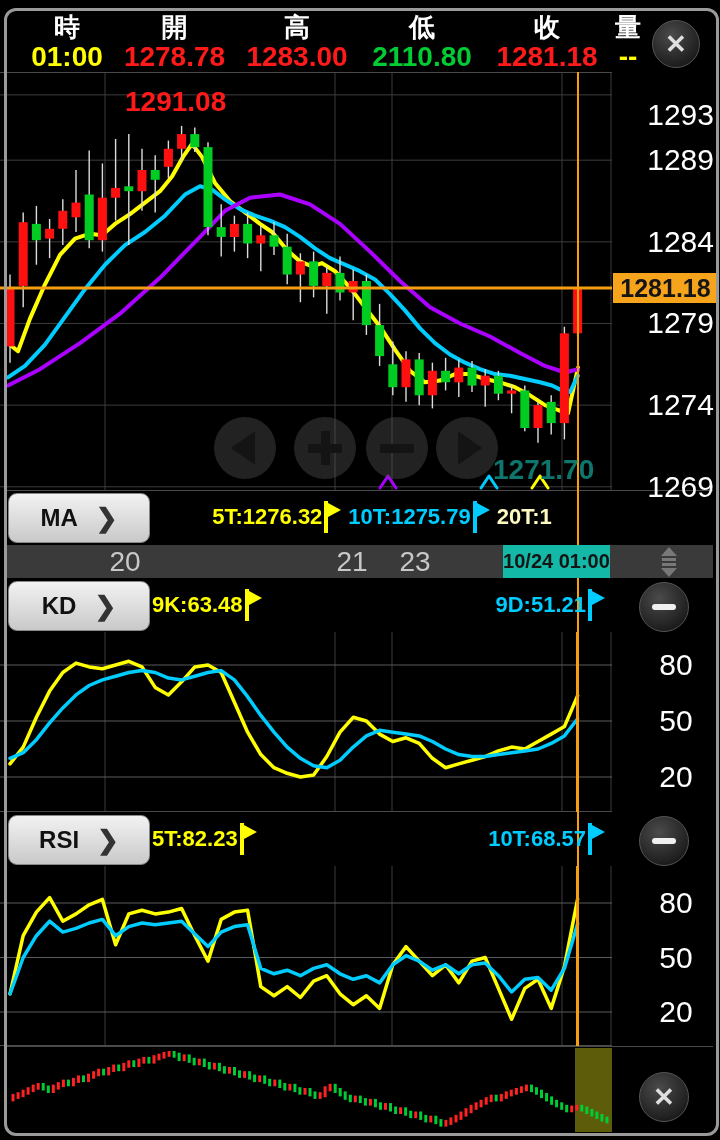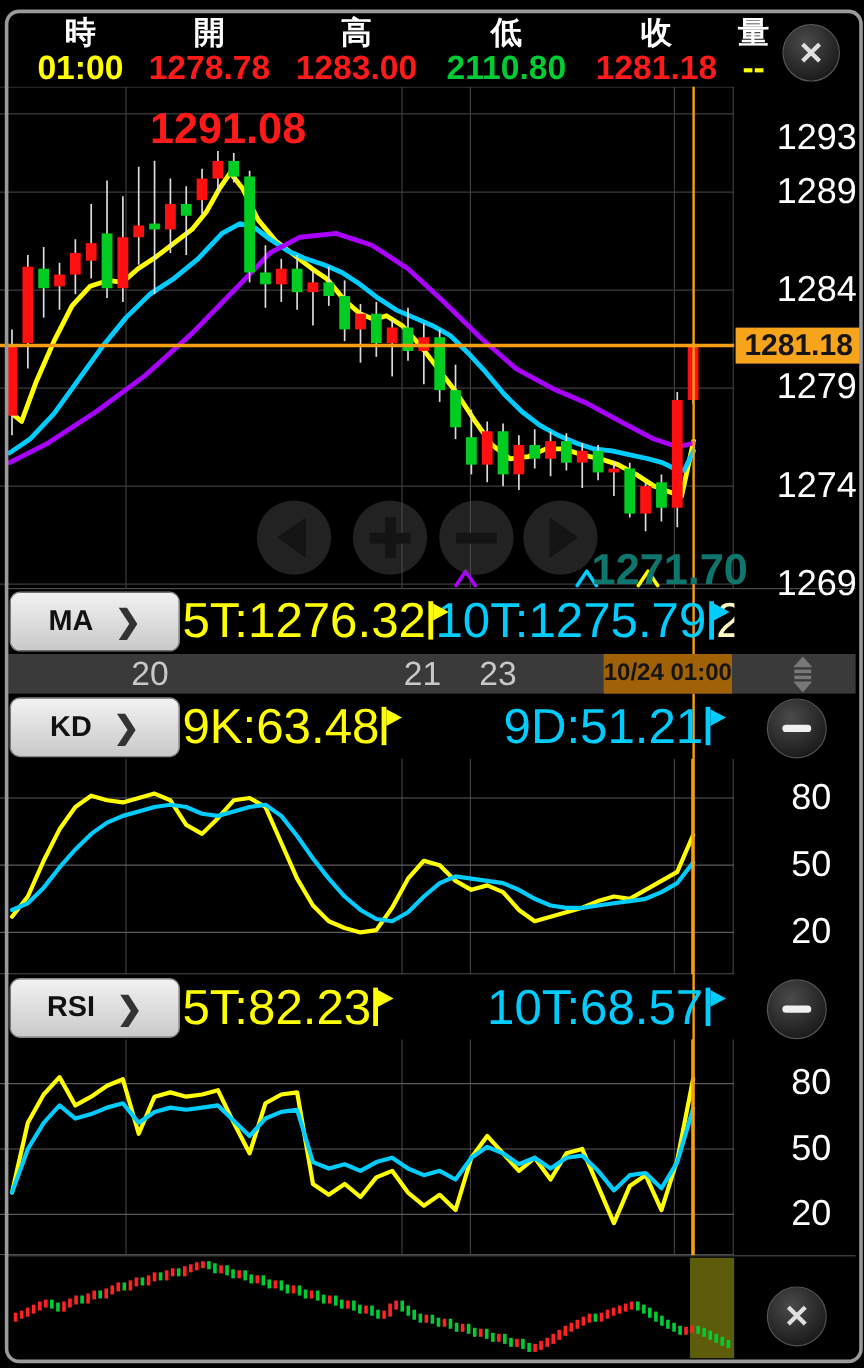--- a/index.html
+++ b/index.html
@@ -19,30 +19,30 @@
   .rbtn{position:absolute;border-radius:50%;background:radial-gradient(circle at 40% 32%,#4b4b4b,#1c1c1c 75%);
         border:1px solid #555;z-index:25;display:flex;align-items:center;justify-content:center;cursor:pointer;}
   .rbtn .xglyph{color:#e0e0e0;font-size:26px;font-weight:bold;line-height:1;}
   .rbtn .minusbar{width:24px;height:6px;background:#f0f0f0;border-radius:3px;}
   
   .indbtn{position:absolute;left:8px;width:140px;height:48px;background:linear-gradient(#f2f2f2,#c9c9c9);
           border:1px solid #888;border-radius:9px;z-index:6;display:flex;align-items:center;justify-content:center;gap:18px;cursor:pointer;}
   .indbtn .t{font-size:24px;font-weight:bold;color:#111;}
   .indbtn .chev{font-size:26px;font-weight:bold;color:#333;}
   .indvals{position:absolute;left:152px;width:460px;height:48px;display:flex;align-items:center;
-           font-size:41px;font-weight:normal;white-space:nowrap;overflow:hidden;z-index:6;}
+           font-size:22px;font-weight:bold;white-space:nowrap;overflow:hidden;z-index:6;justify-content:center;}
   .indvals .sp{flex:1}
   .flag{position:relative;display:inline-block;width:18px;height:32px;margin:0 6px 0 2px;vertical-align:-5px;}
   .flag::before{content:"";position:absolute;left:0;top:0;width:4px;height:100%;background:currentColor;}
   .flag::after{content:"";position:absolute;left:4px;top:2px;width:0;height:0;
                border-left:13px solid currentColor;border-top:7px solid transparent;border-bottom:7px solid transparent;}
   
   .timerow{position:absolute;left:7px;top:545px;width:706px;height:33px;background:#3a3a3a;z-index:5;}
   .ttick{position:absolute;top:1px;width:70px;text-align:center;color:#c8c8c8;font-size:28px;}
-  .tsel{position:absolute;left:496px;top:0;width:107px;height:33px;background:#a16207;color:#151515;
+  .tsel{position:absolute;left:496px;top:0;width:107px;height:33px;background:#14b8a6;color:#151515;
         font-size:20px;font-weight:bold;text-align:center;line-height:33px;}
   .spinner{position:absolute;left:648px;top:1px;width:28px;height:31px;display:flex;flex-direction:column;
            align-items:center;justify-content:center;gap:2px;cursor:pointer;}
   .spinner .tri-u{width:0;height:0;border-left:8px solid transparent;border-right:8px solid transparent;border-bottom:9px solid #787878;}
   .spinner .tri-d{width:0;height:0;border-left:8px solid transparent;border-right:8px solid transparent;border-top:9px solid #787878;}
   .spinner .bar{width:14px;height:3px;background:#787878;}
   
   .navbtn{position:absolute;top:417px;width:62px;height:62px;border-radius:50%;background:rgba(82,82,82,0.42);
           z-index:8;display:flex;align-items:center;justify-content:center;cursor:pointer;}
   .navbtn .tri-l{width:0;height:0;border-top:17px solid transparent;border-bottom:17px solid transparent;border-right:24px solid #141414;margin-right:5px;}
@@ -50,21 +50,21 @@
   .navbtn .plus{position:relative;width:34px;height:34px;}
   .navbtn .plus::before{content:"";position:absolute;left:0;top:13px;width:34px;height:9px;background:#141414;}
   .navbtn .plus::after{content:"";position:absolute;left:13px;top:0;width:9px;height:34px;background:#141414;}
   .navbtn .minus{width:34px;height:9px;background:#141414;}
   
   svg{position:absolute;left:0;display:block;}
   .ylab{position:absolute;left:614px;width:100px;text-align:right;color:#fff;font-size:30px;z-index:6;}
   .ylab2{position:absolute;left:640px;width:72px;text-align:center;color:#fff;font-size:30px;z-index:6;}
   .lastprice{position:absolute;left:613px;width:105px;height:30px;background:#f7a41d;color:#151515;
              font-size:25px;font-weight:bold;text-align:center;line-height:30px;z-index:7;}
-  .chartlabel{position:absolute;font-size:36px;font-weight:bold;z-index:6;}
+  .chartlabel{position:absolute;font-size:28px;font-weight:bold;z-index:6;}
   .vline{position:absolute;left:577px;top:72px;width:2px;height:974px;background:#f59e10;z-index:4;}
   .secline{position:absolute;left:7px;width:706px;height:1px;background:#4a4a4a;z-index:3;}
 </style>
 </head>
 <body>
 
 <div class="vline"></div>
 
 <div class="header">
   <div class="hcol" style="left:10px;width:100px">

